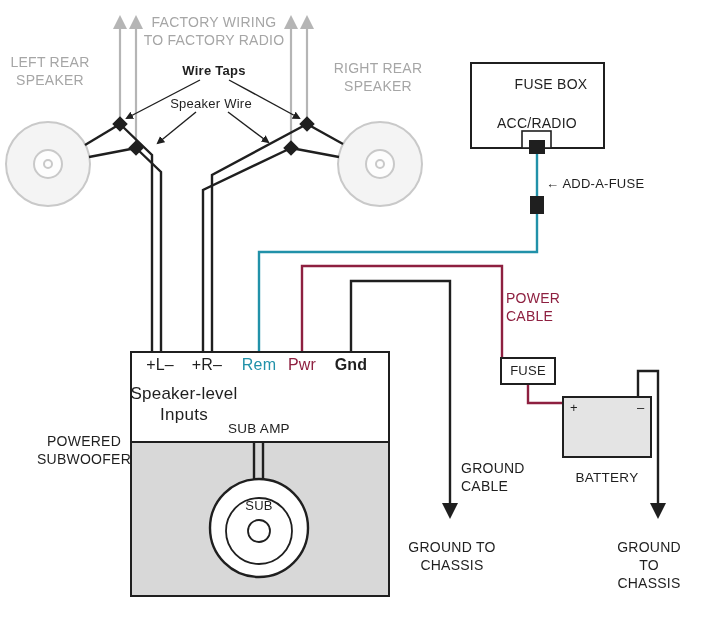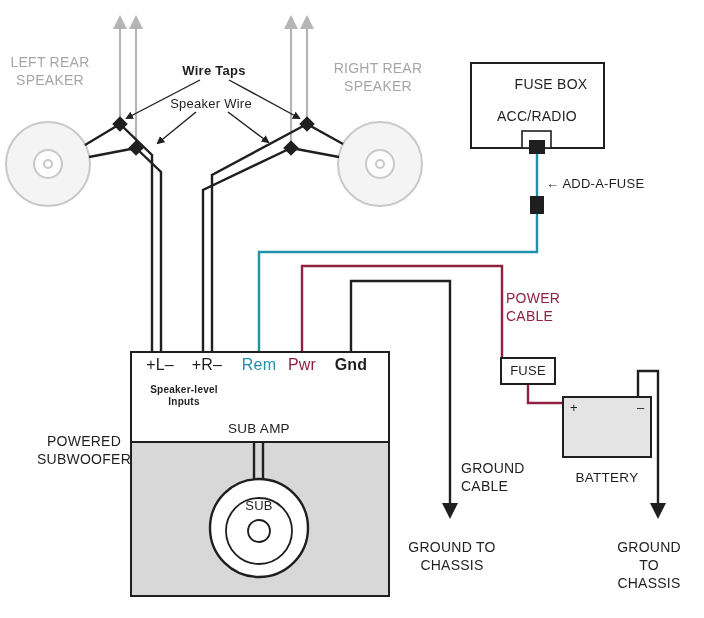--- a/index.html
+++ b/index.html
@@ -14,21 +14,21 @@
   #wires { position:absolute; left:0; top:0; z-index:2; pointer-events:none; }
 
   .lbl { position:absolute; z-index:3; white-space:pre-line; color:var(--ink);
          font-size:14px; line-height:1.3; letter-spacing:.25px; }
   .center { transform:translateX(-50%); text-align:center; }
   .rightal { transform:translateX(-100%); text-align:right; }
   .gray { color:var(--gray); }
   .teal { color:var(--teal); }
   .maroon { color:var(--maroon); }
   .f13 { font-size:13px; }
-  .f12 { font-size:10px; line-height:1.22;font-weight:bold; }
+  .f12 { font-size:17px; line-height:1.22; }
 
   .term { position:absolute; z-index:3; top:356px; transform:translateX(-50%);
           font-size:16px; font-weight:500; color:var(--ink); letter-spacing:.2px; }
   .term.teal { color:var(--teal); }
   .term.maroon { color:var(--maroon); }
 
   
   .s-ink    { stroke:var(--ink);    fill:none; stroke-width:2.4; }
   .s-teal   { stroke:var(--teal);   fill:none; stroke-width:2.4; }
   .s-maroon { stroke:var(--maroon); fill:none; stroke-width:2.4; }
@@ -131,29 +131,31 @@
 
     <g>
       <line class="s-ink" x1="254" y1="441" x2="254" y2="480"></line>
       <line class="s-ink" x1="263" y1="441" x2="263" y2="480"></line>
       <circle class="sub-o" cx="259" cy="528" r="49"></circle>
       <circle class="sub-i" cx="259" cy="531" r="33"></circle>
       <circle class="sub-i" cx="259" cy="531" r="11"></circle>
     </g>
   </svg>
 
+  <div class="lbl gray center" style="left:214px; top:13px;">FACTORY WIRING
+TO FACTORY RADIO</div>
   <div class="lbl gray center" style="left:50px; top:53px;">LEFT REAR
 SPEAKER</div>
   <div class="lbl gray center" style="left:378px; top:59px;">RIGHT REAR
 SPEAKER</div>
   <div class="lbl center f13" style="left:214px; top:63px;font-weight:bold;">Wire Taps</div>
   <div class="lbl center f13" style="left:211px; top:96px;">Speaker Wire</div>
 
   <div class="lbl center" style="left:537px; top:75px;padding-left:28px;">FUSE BOX</div>
-  <div class="lbl center" style="left:537px; top:107px;">ACC/RADIO</div>
+  <div class="lbl center" style="left:537px; top:114px;">ACC/RADIO</div>
   <div class="lbl f13" style="left:546px; top:176px;">← ADD-A-FUSE</div>
   <div class="lbl maroon" style="left:506px; top:289px;">POWER
 CABLE</div>
 
   <span class="term" style="left:160px;">+L–</span>
   <span class="term" style="left:207px;">+R–</span>
   <span class="term teal" style="left:259px;">Rem</span>
   <span class="term maroon" style="left:302px;">Pwr</span>
   <span class="term" style="left:351px;font-weight:bold;">Gnd</span>
 

